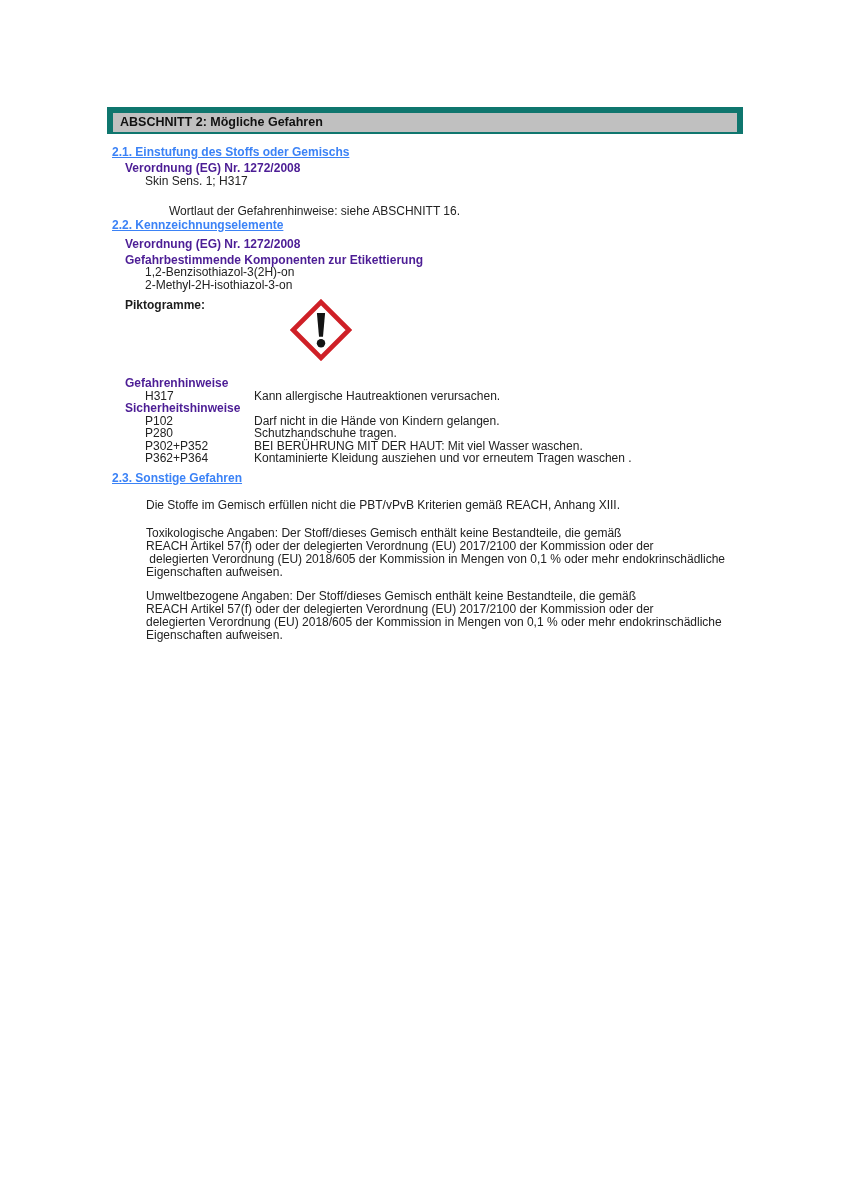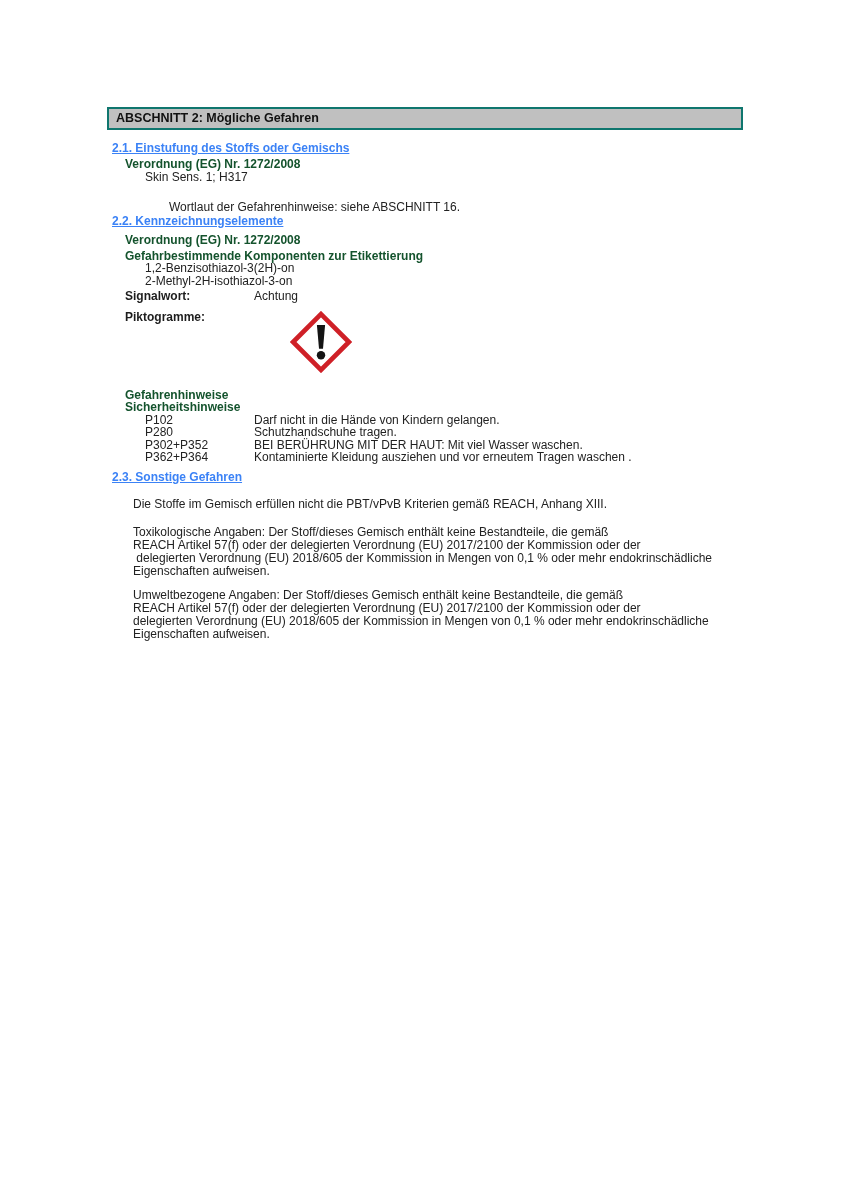--- a/index.html
+++ b/index.html
@@ -19,37 +19,37 @@
   }
   .content {
     position: absolute;
     left: 107px; top: 107px;
     width: 636px;
   }
   .section-bar {
     box-sizing: border-box;
     width: 636px;
     background: #c0c0c0;
-    border: 2px solid #0f766e;
+    border: 6px solid #0f766e;
     border-bottom-width: 2px;
     padding: 3px 6px 3px 7px;
     font-weight: bold;
     font-size: 12.5px;
     color: #111111;
   }
   .sub-heading {
     margin: 12px 0 0 5px;
     font-weight: bold;
     text-decoration: underline;
     color: #3b82f6;
   }
   .bold-label {
     margin-left: 18px;
     font-weight: bold;
-    color: #14532d;
+    color: #4c1d95;
   }
   .indent1 { margin-left: 38px; }
   .indent1b { margin-left: 62px; }
   .row {
     display: flex;
     margin-left: 38px;
   }
   .row .code { width: 109px; flex: 0 0 109px; }
   .row .text { flex: 1; }
   .kv-row {
@@ -60,21 +60,21 @@
   .kv-row .kv-value { flex: 1; }
   .picto-row {
     display: flex;
     margin-left: 18px;
     margin-top: 8px;
     gap: 36px;
   }
   .picto-row .kv-label { width: 129px; flex: 0 0 129px; font-weight: bold; color: #1d1d1d; }
   .picto-box { height: 62px; }
   .para {
-    margin-left: 26px;
+    margin-left: 39px;
     white-space: pre-wrap;
     line-height: 13px;
     max-width: 580px;
   }
   
   .mt-4  { margin-top: 4px; }
   .mt-3  { margin-top: 3px; }
   .mt-7  { margin-top: 7px; }
   .mt-8  { }
   .mt-9  { margin-top: 16px; }
@@ -97,37 +97,37 @@
     <div class="bold-label mt-4">Verordnung (EG) Nr. 1272/2008</div>
     <div class="indent1">Skin Sens. 1; H317</div>
     <div class="indent1b mt-18">Wortlaut der Gefahrenhinweise: siehe ABSCHNITT 16.</div>
 
     <div class="sub-heading mt-1">2.2. Kennzeichnungselemente</div>
     <div class="bold-label mt-7">Verordnung (EG) Nr. 1272/2008</div>
     <div class="bold-label mt-3">Gefahrbestimmende Komponenten zur Etikettierung</div>
     <div class="indent1">1,2-Benzisothiazol-3(2H)-on</div>
     <div class="indent1">2-Methyl-2H-isothiazol-3-on</div>
 
-    <div class="kv-row mt-3">
-      <div class="kv-label">Signalwort:</div>
-      <div class="kv-value">Achtung</div>
-    </div>
 
     <div class="picto-row">
       <div class="kv-label">Piktogramme:</div>
       <div class="picto-box">
         <svg width="62" height="62" viewBox="0 0 100 100" aria-hidden="true">
           <polygon points="50,5 95,50 50,95 5,50" fill="#ffffff" stroke="#cf2027" stroke-width="7.5" stroke-linejoin="miter"></polygon>
           <path d="M43.4,22.5 L56.6,22.5 L53.2,61 L46.8,61 Z" fill="#141414"></path>
           <circle cx="50" cy="71.5" r="6.8" fill="#141414"></circle>
         </svg>
       </div>
     </div>
 
     <div class="bold-label mt-9">Gefahrenhinweise</div>
+    <div class="row">
+      <div class="code">H317</div>
+      <div class="text">Kann allergische Hautreaktionen verursachen.</div>
+    </div>
 
     <div class="bold-label mt-8">Sicherheitshinweise</div>
     <div class="row">
       <div class="code">P102</div>
       <div class="text">Darf nicht in die Hände von Kindern gelangen.</div>
     </div>
     <div class="row">
       <div class="code">P280</div>
       <div class="text">Schutzhandschuhe tragen.</div>
     </div>

